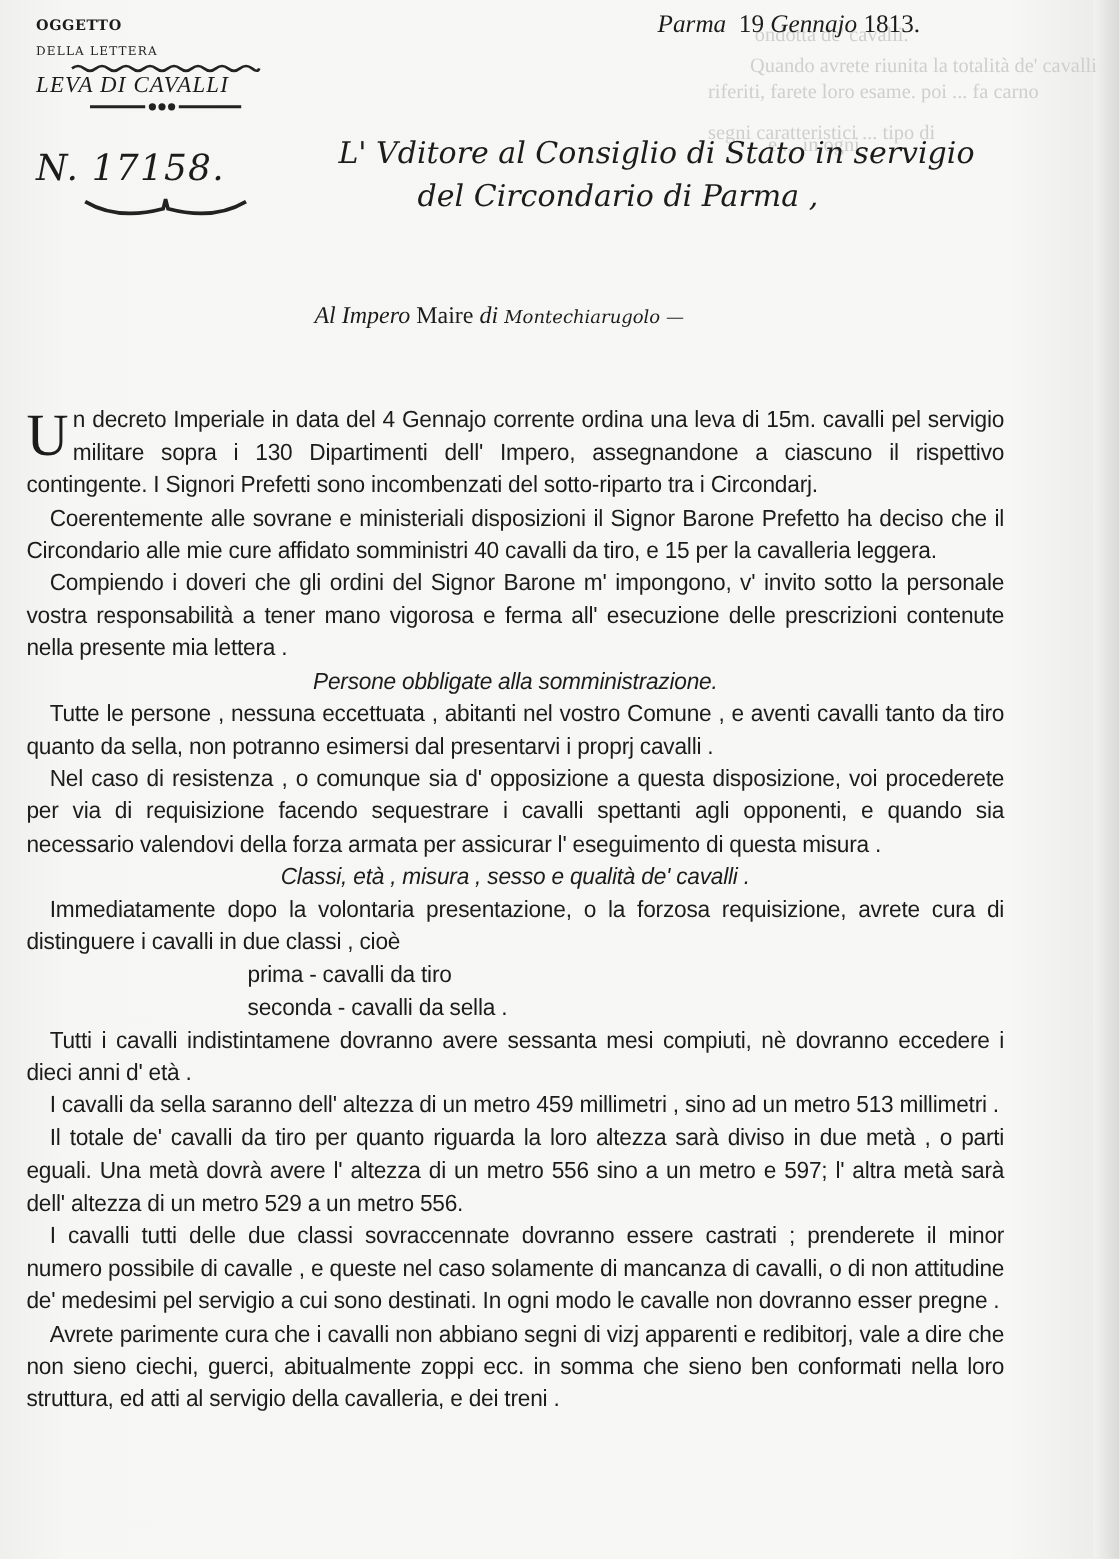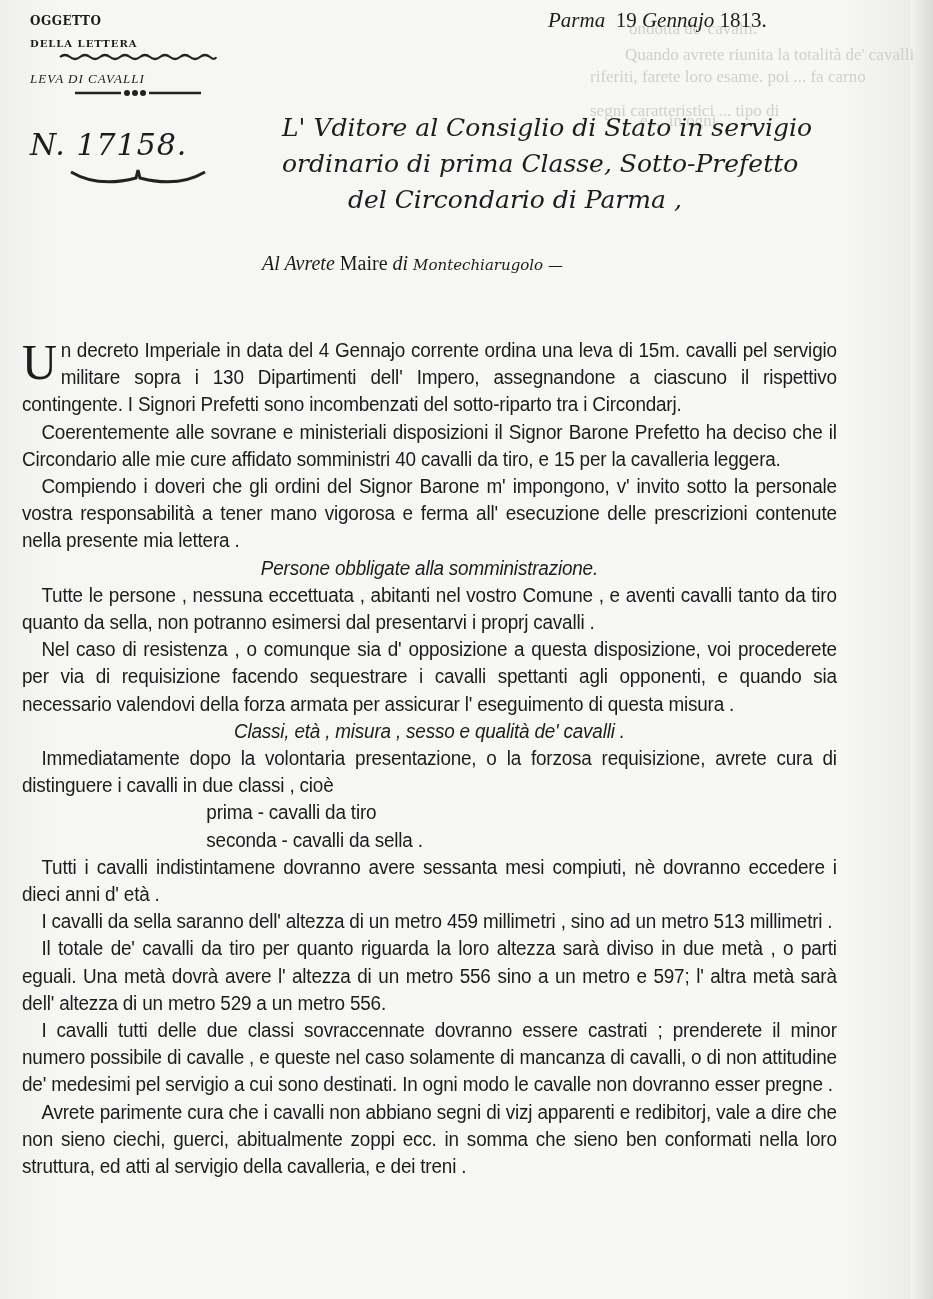--- a/index.html
+++ b/index.html
@@ -9,23 +9,23 @@
     font-family: "Liberation Serif", serif;
     color: #1c1c1c;
     position: relative;
   }
   .page { position: absolute; inset: 0; background: linear-gradient(90deg,#efefed 0%,#f6f6f4 6%,#f7f7f5 90%,#e9e9e7 100%); }
   .edge-right { position: absolute; right: 0; top: 0; width: 22px; height: 1299px; background: linear-gradient(90deg,#f2f2f0,#d9d9d6); }
   .ghost { position: absolute; color: #cfcfcc; font-size: 17px; line-height: 22px; white-space: nowrap; }
 
   .subject { position: absolute; left: 30px; top: 14px; width: 215px; }
   .subject .h1 { font-family: "DejaVu Serif", serif; font-weight: bold; font-size: 12px; letter-spacing: 0.5px; }
-  .subject .h2 { font-family: "DejaVu Serif", serif; font-weight: bold; font-size: 10px; letter-spacing: 1px; margin-top: 10px; }
+  .subject .h2 { font-family: "DejaVu Serif", serif; font-weight: normal; font-size: 10px; letter-spacing: 1px; margin-top: 10px; }
   .subject .wave { margin: 4px auto 0; display: block; }
-  .subject .topic { font-style: italic; font-size: 13px; letter-spacing: 1px; margin-top: 10px; }
+  .subject .topic { font-style: italic; font-size: 19px; letter-spacing: 1px; }
   .subject .orn { display: block; margin: 2px auto 0; }
   .subject .num { font-family: "DejaVu Serif", serif; font-style: italic; font-size: 30px; margin-top: 30px; letter-spacing: 1px; }
   .subject .brace { display: block; margin: 4px auto 0; }
 
   .dateline { position: absolute; left: 548px; top: 8px; font-style: italic; font-size: 21px; }
   .dateline .d { font-style: normal; }
 
   .title { position: absolute; left: 282px; top: 110px; font-family: "DejaVu Serif", serif; font-style: italic; font-size: 25px; line-height: 36px; }
   .title .l2 { padding-left: 0; }
   .title .l3 { padding-left: 66px; }
@@ -75,26 +75,25 @@
 
 <div class="dateline">
   <span>Parma</span>&nbsp;
   <span class="d">19</span>
   <span>Gennajo</span>
   <span class="d">1813.</span>
 </div>
 
 <div class="title">
   <div>L' Vditore al Consiglio di Stato in servigio</div>
-  <div class="l2">ordinario di prima Classe, Sotto-Prefetto</div>
   <div class="l3">del Circondario di Parma ,</div>
 </div>
 
 <div class="addr">
-  <span class="it">Al Avrete</span>
+  <span class="it">Al Impero</span>
   <span>Maire</span>
   <span class="it">di</span>
   <span class="hand">Montechiarugolo —</span>
 </div>
 
 <div class="body">
   <p class="first"><span class="dropcap">U</span><span>n decreto Imperiale in data del 4 Gennajo corrente ordina una leva di 15m. cavalli pel servigio militare sopra i 130 Dipartimenti dell' Impero, assegnandone a ciascuno il rispettivo contingente. I Signori Prefetti sono incombenzati del sotto-riparto tra i Circondarj.</span></p>
   <p>Coerentemente alle sovrane e ministeriali disposizioni il Signor Barone Prefetto ha deciso che il Circondario alle mie cure affidato somministri 40 cavalli da tiro, e 15 per la cavalleria leggera.</p>
   <p>Compiendo i doveri che gli ordini del Signor Barone m' impongono, v' invito sotto la personale vostra responsabilità a tener mano vigorosa e ferma all' esecuzione delle prescrizioni contenute nella presente mia lettera .</p>
   <p class="sec">Persone obbligate alla somministrazione.</p>

